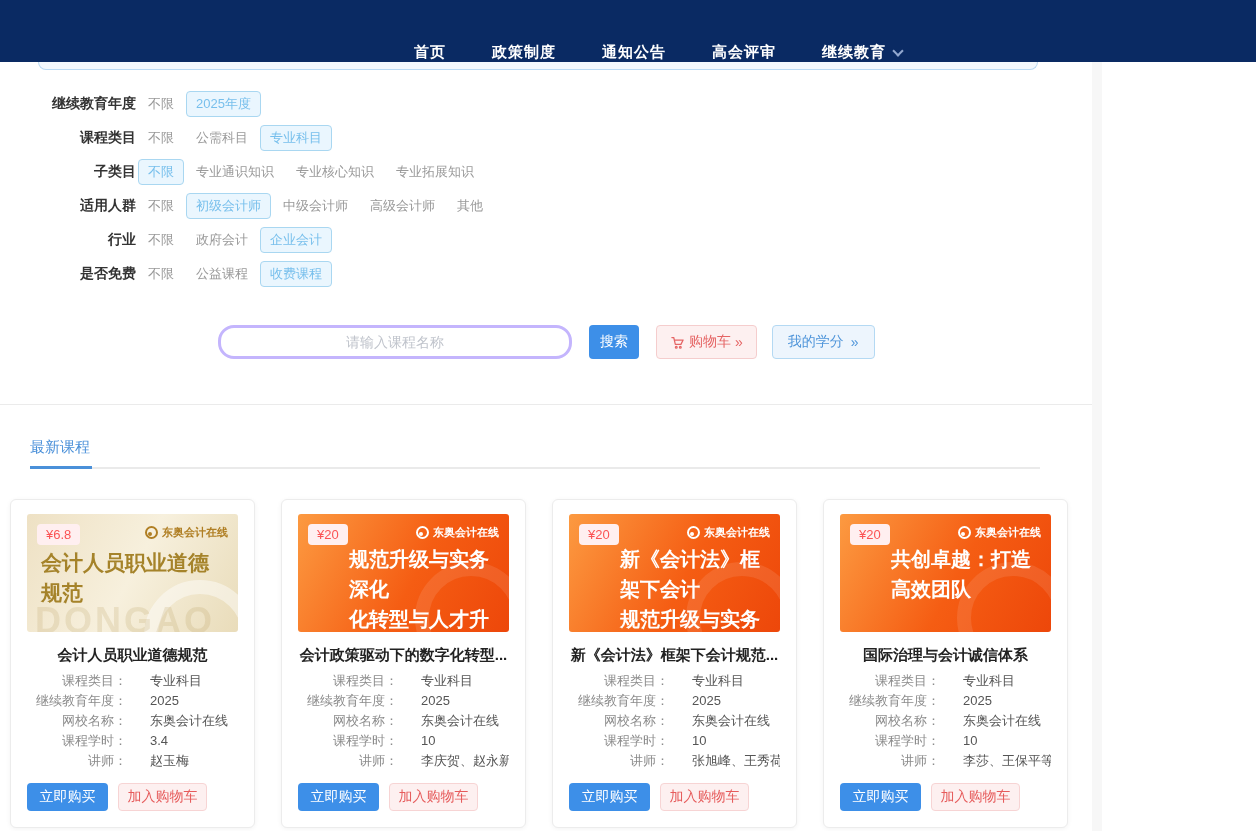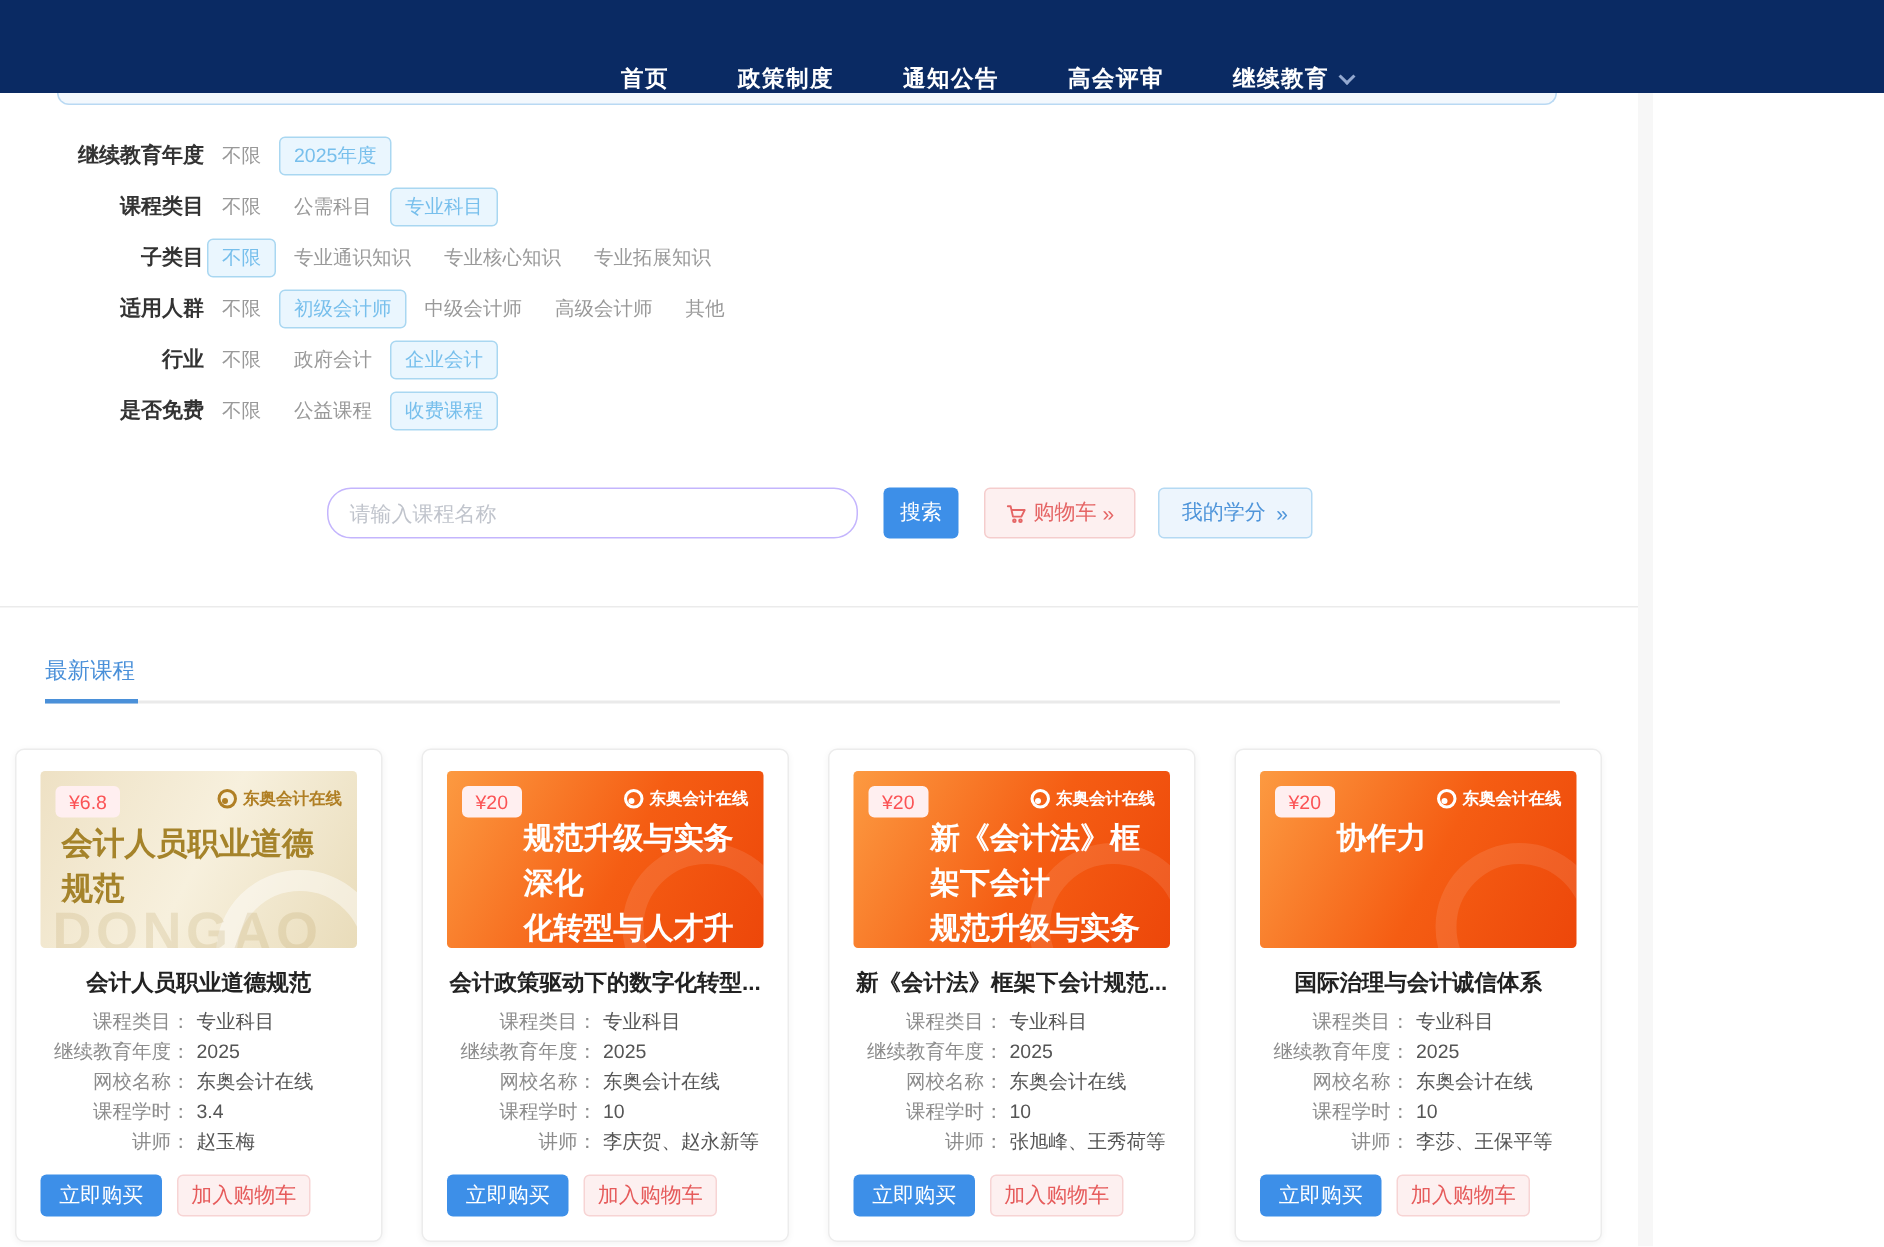--- a/index.html
+++ b/index.html
@@ -42,23 +42,24 @@
   .chip {
     margin-left:2px; padding:4px 9px; font-size:13px; line-height:16px;
     color:#999999; border:1px solid transparent; border-radius:4px;
     cursor:pointer; white-space:nowrap;
   }
   .chip.selected { background:#eaf6fe; border-color:#a9d7f1; color:#77bfec; }
 
   
   .search-row { margin:38px 0 0 218px; display:flex; align-items:center; }
   .search-input {
-    width:354px; height:34px; border:1px solid #c4b5fd; border-radius:16px;
+    width:354px; height:34px; border:3px solid #c4b5fd; border-radius:16px;
     padding:0 14px; font-size:14px; color:#333; outline:none;
     font-family:inherit;
+    text-align:center;
   }
   .search-input::placeholder { color:#c0c4cc; }
   .btn { font-family:inherit; cursor:pointer; }
   .btn-search {
     margin-left:17px; width:50px; height:34px; background:#3d8fe8;
     border:none; border-radius:4px; color:#fff; font-size:14px;
   }
   .btn-cart {
     margin-left:17px; height:34px; padding:0 13px;
     background:#fdf0f0; border:1px solid #f5cdcd; border-radius:4px;
@@ -127,21 +128,21 @@
   .watermark {
     position:absolute; left:8px; bottom:-10px; z-index:1;
     font-size:36px; font-weight:bold; letter-spacing:3px;
     color:rgba(171,138,63,0.16);
   }
   .card-title {
     margin-top:14px; text-align:center; font-size:15px; font-weight:bold;
     color:#222222; white-space:nowrap; overflow:hidden; cursor:pointer;
   }
   .meta { margin-top:6px; font-size:13px; }
-  .meta-row { display:flex; line-height:20px; }
+  .meta-row { display:flex; line-height:20px;gap:19px; }
   .meta-label { width:100px; flex:none; text-align:right; color:#8c8c8c; }
   .meta-value { color:#555555; padding-left:4px; white-space:nowrap; overflow:hidden; }
   .card-actions { margin-top:12px; display:flex; justify-content:flex-start; gap:10px; }
   .btn-buy {
     width:81px; height:28px; background:#3d8fe8; border:none; border-radius:4px;
     color:#ffffff; font-size:14px;
   }
   .btn-add {
     width:89px; height:28px; background:#fdf0f0; border:1px solid #f7d4d4;
     border-radius:4px; color:#e65b5b; font-size:14px;
@@ -374,21 +375,21 @@
 
   <div class="card">
     <div class="card-banner theme-orange">
       <div class="banner-ring"></div>
       <div class="price-badge">¥20</div>
       <div class="brand">
         <span class="brand-icon"></span>
         <span>东奥会计在线</span>
       </div>
       <div class="banner-title">
-        <div>协作力</div>
+        <div>共创卓越：打造高效团队</div>
       </div>
     </div>
     <div class="card-title">国际治理与会计诚信体系</div>
     <div class="meta">
       <div class="meta-row">
           <span class="meta-label">课程类目：</span>
           <span class="meta-value">专业科目</span>
         </div>
       <div class="meta-row">
           <span class="meta-label">继续教育年度：</span>

